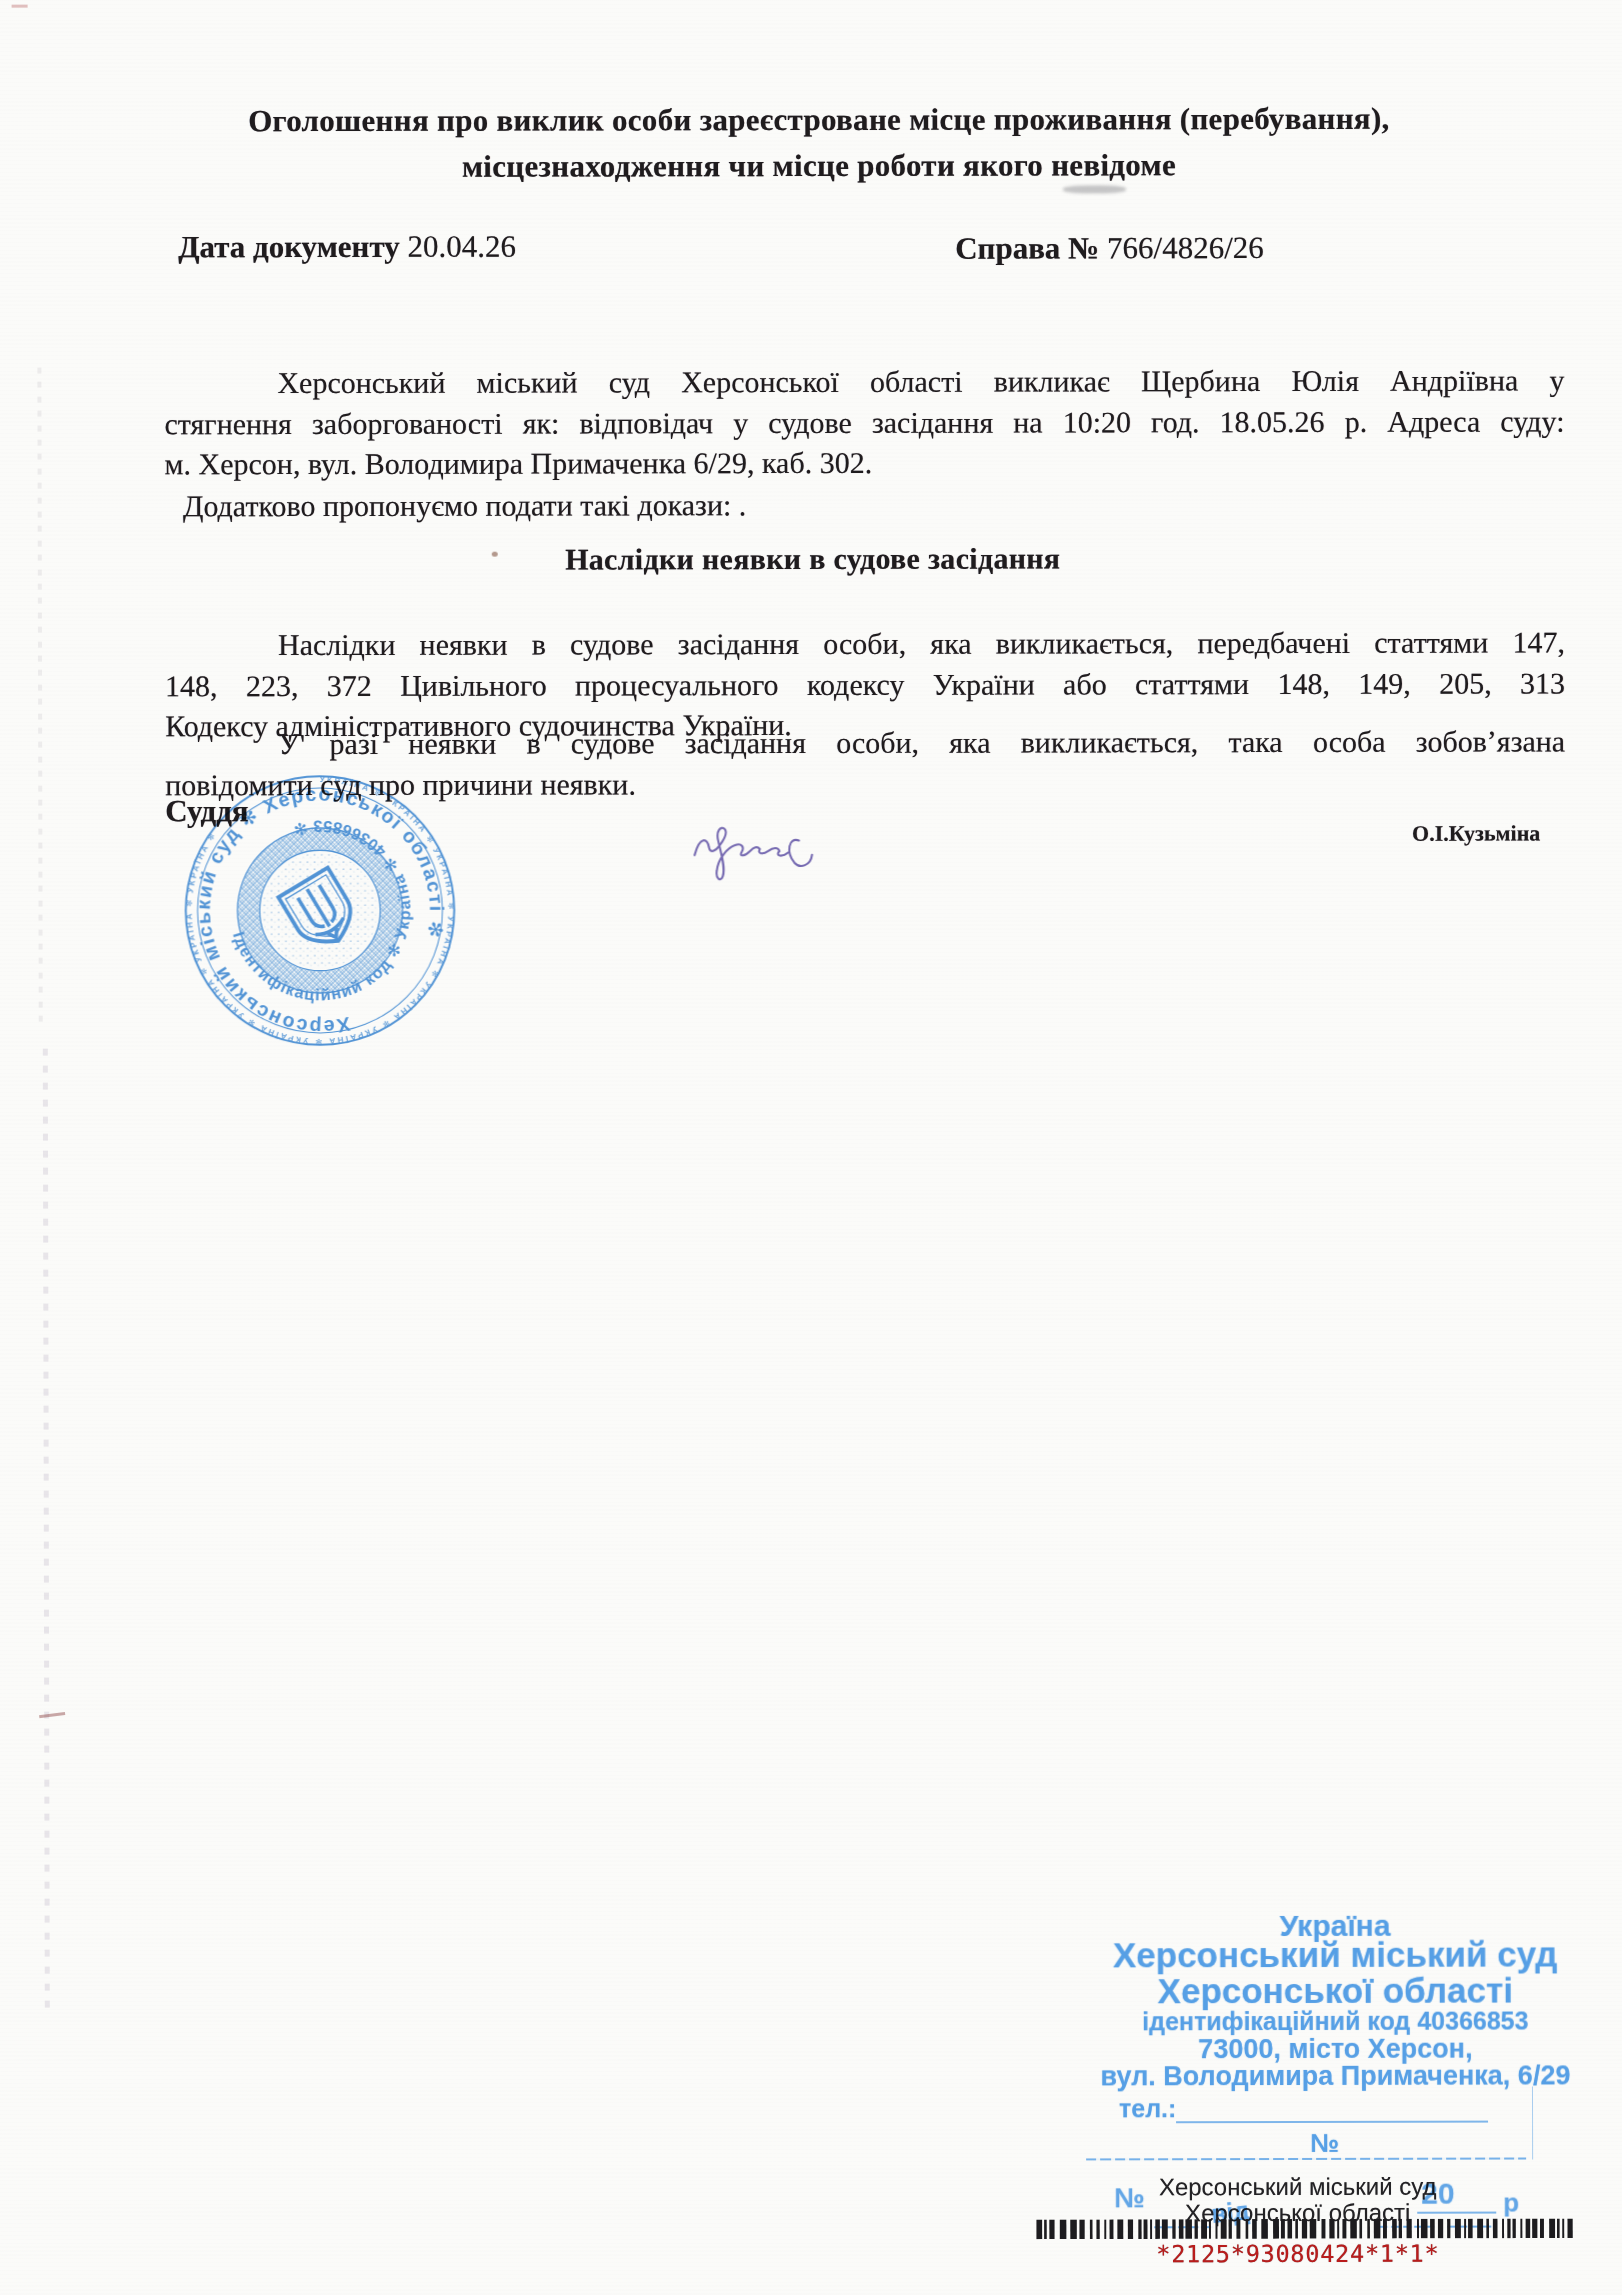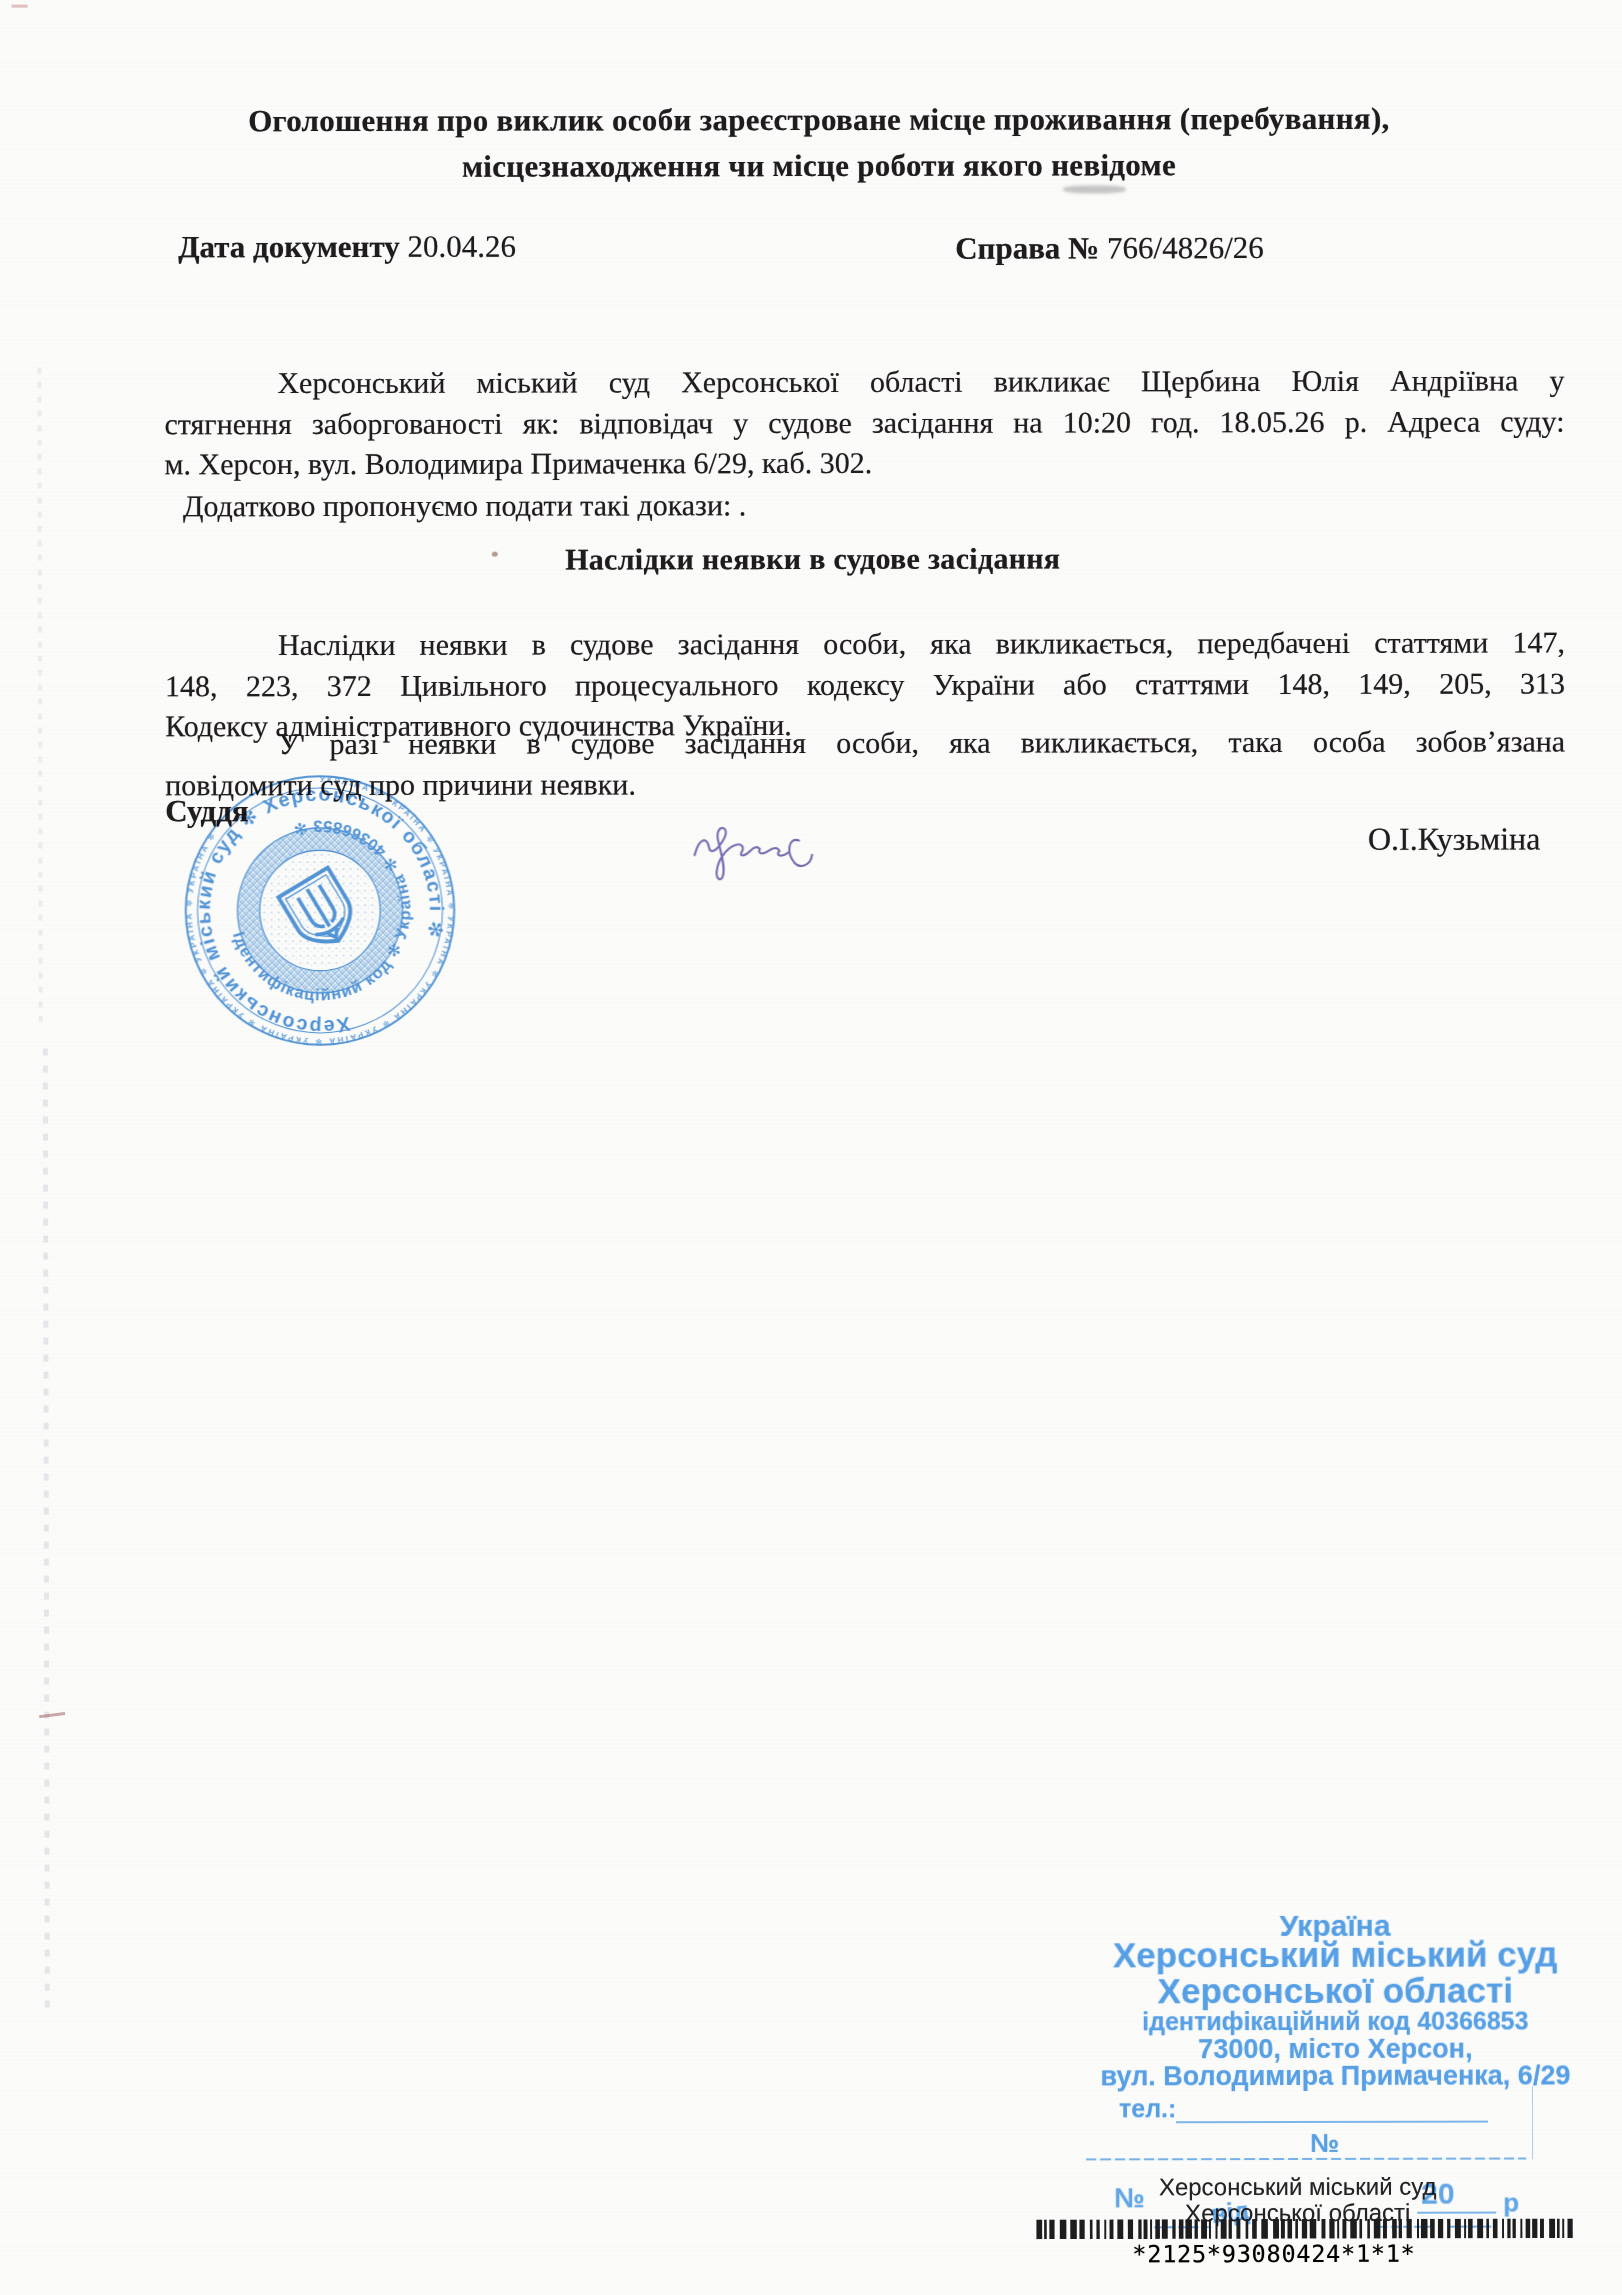--- a/index.html
+++ b/index.html
@@ -16,21 +16,21 @@
   .meta-date{position:absolute;left:180px;top:0;}
   .meta-case{position:absolute;left:957px;top:2.6px;}
   .b{font-weight:bold;}
   .body-wrap{position:absolute;left:166px;top:0;width:1400px;font-size:30px;line-height:41px;}
   .line{position:absolute;left:0;width:1400px;white-space:nowrap;}
   .jline{white-space:normal;text-align:justify;text-align-last:justify;}
   .indent{text-indent:113px;}
   .heading{position:absolute;left:65px;top:542px;width:1498px;text-align:center;
     font-size:30px;font-weight:bold;letter-spacing:0.3px;}
   .judge-label{position:absolute;left:166px;top:792px;font-size:31px;font-weight:bold;}
-  .judge-name{position:absolute;right:82px;top:822px;font-size:32px;font-weight:normal;}
+  .judge-name{position:absolute;right:82px;top:822px;font-size:22px;font-weight:bold;}
   
   .round-stamp{position:absolute;left:183px;top:772px;width:275px;height:275px;
     filter:blur(0.4px) saturate(1.02);opacity:.9;mix-blend-mode:multiply;}
   
   .signature{position:absolute;left:690px;top:813px;width:137px;height:72px;
     filter:blur(0.2px);mix-blend-mode:multiply;}
   
   .addr-stamp{position:absolute;left:1065px;top:1905px;width:537px;height:275px;
     font-family:"Liberation Sans","DejaVu Sans",sans-serif;font-weight:600;
     filter:blur(0.3px);opacity:.92;mix-blend-mode:multiply;}
@@ -61,23 +61,23 @@
   .f-20{left:1419px;top:2178px;font-size:30px;}
   .f-20-line{left:1415px;top:2213px;width:79px;height:2px;background:rgba(71,151,227,.7);filter:blur(0.2px);}
   .f-r{left:1501px;top:2189px;font-size:26px;}
   .f-dash{position:absolute;top:2227px;height:2px;filter:blur(0.2px);
     background:repeating-linear-gradient(90deg,rgba(71,151,227,.75) 0 8.5px,rgba(71,151,227,.05) 8.5px 11.8px);}
   .fd1{left:1152px;width:59px;}
   .fd2{left:1377px;width:55px;}
   .fd3{left:1445px;width:47px;}
   .barcode{position:absolute;left:1034px;top:2220px;width:543px;height:19.6px;}
   .barcode rect{fill:#1d1c1f;}
-  .barcode-text{position:absolute;left:1130px;top:2241px;width:445px;text-align:left;
+  .barcode-text{position:absolute;left:1073px;top:2241px;width:445px;text-align:center;
     font-family:"DejaVu Sans Mono","Liberation Mono",monospace;font-size:23.6px;letter-spacing:0.7px;
-    color:#000000;text-shadow:0 0 0.7px rgba(40,36,40,.5), 0.6px 0 0 rgba(150,40,40,.12);}
+    color:#b91c1c;text-shadow:0 0 0.7px rgba(40,36,40,.5), 0.6px 0 0 rgba(150,40,40,.12);}
   
   .artifact{position:absolute;pointer-events:none;}
   .streak1{left:39px;top:366px;width:3.9px;height:654px;
     background:repeating-linear-gradient(180deg,rgba(120,110,130,.10) 0 5.9px,rgba(0,0,0,0) 5.9px 14.4px);filter:blur(0.7px);}
   .streak2{left:43px;top:1047px;width:5.2px;height:968px;
     background:repeating-linear-gradient(180deg,rgba(120,100,140,.14) 0 7.2px,rgba(0,0,0,0) 7.2px 17px);filter:blur(0.7px);}
   .red-dash{left:38px;top:1712px;width:26px;height:3.3px;background:#8a4040;opacity:.45;transform:rotate(-7deg);filter:blur(0.4px);}
   .speck{left:493px;top:551px;width:5.9px;height:5.2px;border-radius:50%;background:#7a4a36;opacity:.55;filter:blur(0.3px);}
   .title-smudge{left:1065px;top:186px;width:63px;height:7.9px;border-radius:40%;background:#8f8f93;opacity:.5;filter:blur(1.6px);}
   .corner-tick{left:14.4px;top:2.6px;width:15.7px;height:3.9px;background:#b05050;opacity:.35;filter:blur(0.5px);}

